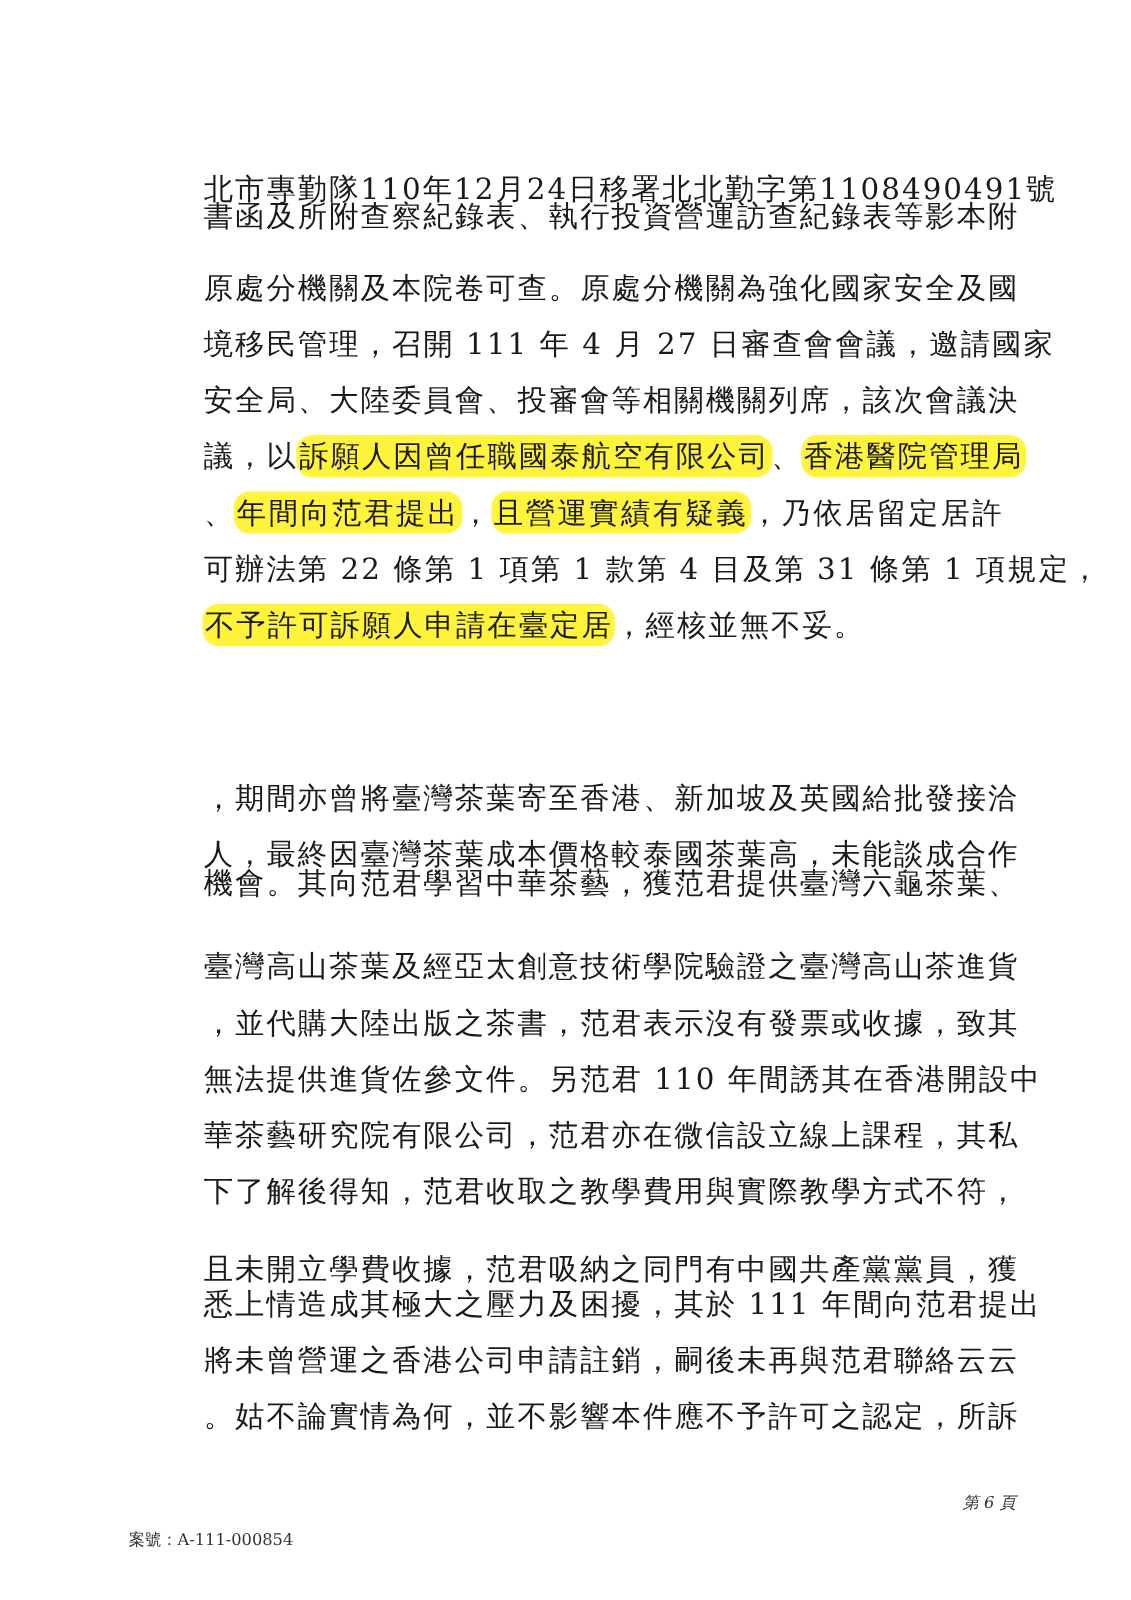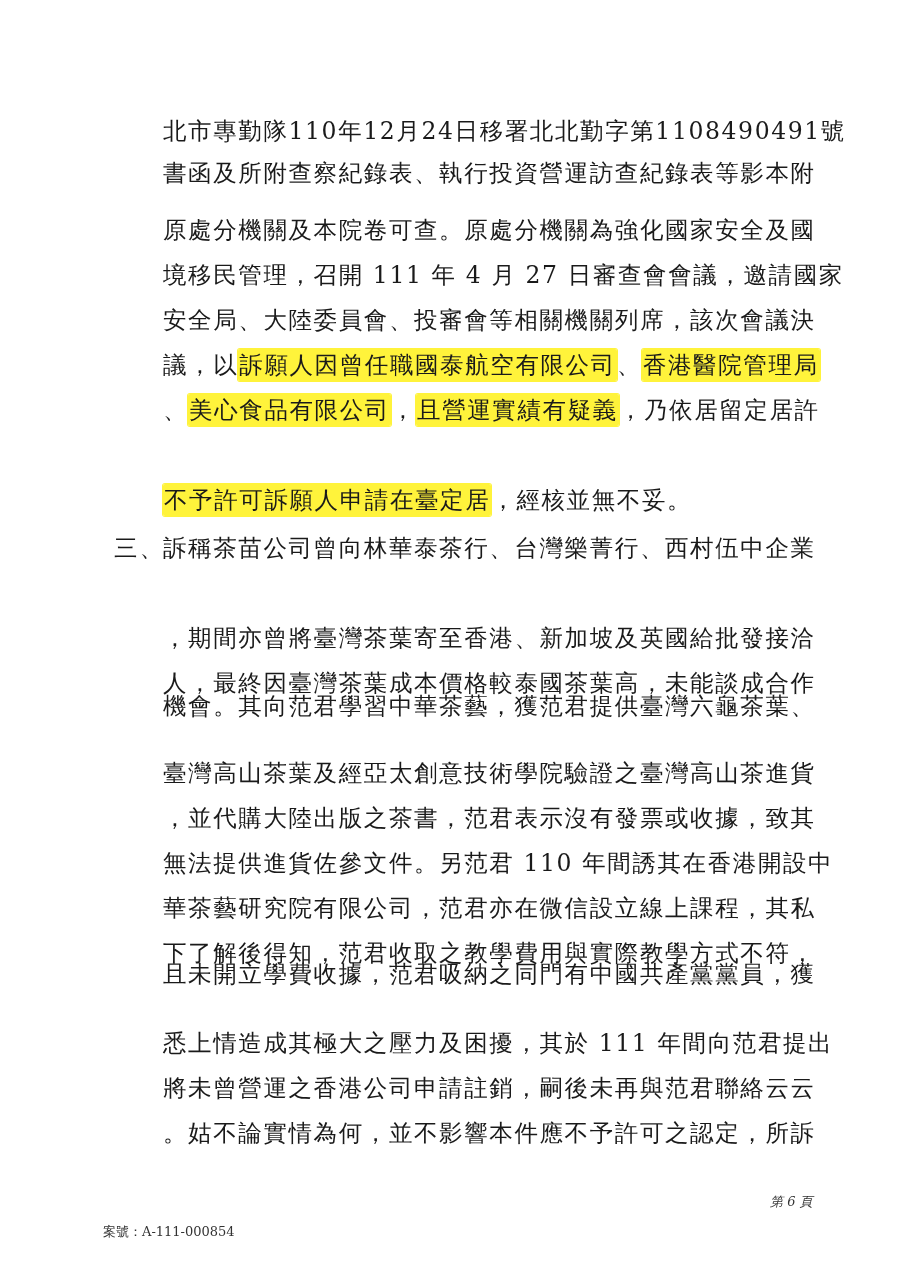--- a/index.html
+++ b/index.html
@@ -22,75 +22,75 @@
     white-space: nowrap;
     letter-spacing: 1.6px;
     text-align: justify;
     text-align-last: justify;
   }
   .line.last { text-align-last: left; }
   .line.lead { left: 114px; width: 689px; }
   .lead .num { display: inline-block; width: 49px; letter-spacing: 0; text-align: left; }
   .hl {
     background: #fff33b;
-    border-radius: 2px;
+    border-radius: 12px;
     padding: 2px 1px;
     box-shadow: 0 0 0 1px #fff33b;
   }
   .footer {
     position: absolute;
     top: 1183px;
     font-size: 13px;
     color: #333;
     white-space: nowrap;
   }
   .footer.left { left: 103px; margin-top: 40px; }
   .footer.right { left: 770px; top: 1193px; font-style: italic; }
 </style>
 </head>
 <body>
 
 <div class="page">
 
-  <div class="line" style="top:114px">
+  <div class="line" style="top:134px">
     <span>北市專勤隊110年12月24日移署北北勤字第1108490491號</span>
   </div>
   <div class="line" style="top:156px">
     <span>書函及所附查察紀錄表、執行投資營運訪查紀錄表等影本附</span>
   </div>
   <div class="line" style="top:213px">
     <span>原處分機關及本院卷可查。原處分機關為強化國家安全及國</span>
   </div>
   <div class="line" style="top:258px">
     <span>境移民管理，召開 111 年 4 月 27 日審查會會議，邀請國家</span>
   </div>
   <div class="line" style="top:303px">
     <span>安全局、大陸委員會、投審會等相關機關列席，該次會議決</span>
   </div>
   <div class="line" style="top:348px">
     <span>議，以</span><span class="hl">訴願人因曾任職國泰航空有限公司</span><span>、</span><span class="hl">香港醫院管理局</span>
   </div>
   <div class="line" style="top:393px">
-    <span>、</span><span class="hl">美心食品有限公司</span><span>，</span><span class="hl">且營運實績有疑義</span><span>，乃依居留定居許</span>
+    <span>、</span><span class="hl">年間向范君提出</span><span>，</span><span class="hl">且營運實績有疑義</span><span>，乃依居留定居許</span>
+  </div>
+  <div class="line" style="top:438px">
+    <span>可辦法第 22 條第 1 項第 1 款第 4 目及第 31 條第 1 項規定，</span>
   </div>
   <div class="line last" style="top:483px">
     <span class="hl">不予許可訴願人申請在臺定居</span><span>，經核並無不妥。</span>
   </div>
 
-  <div class="line lead" style="top:531px">
-    <span class="num">三、</span><span>訴稱茶苗公司曾向林華泰茶行、台灣樂菁行、西村伍中企業</span>
-  </div>
   <div class="line" style="top:621px"><span>，期間亦曾將臺灣茶葉寄至香港、新加坡及英國給批發接洽</span></div>
   <div class="line" style="top:666px"><span>人，最終因臺灣茶葉成本價格較泰國茶葉高，未能談成合作</span></div>
   <div class="line" style="top:689px"><span>機會。其向范君學習中華茶藝，獲范君提供臺灣六龜茶葉、</span></div>
   <div class="line" style="top:756px"><span>臺灣高山茶葉及經亞太創意技術學院驗證之臺灣高山茶進貨</span></div>
   <div class="line" style="top:801px"><span>，並代購大陸出版之茶書，范君表示沒有發票或收據，致其</span></div>
   <div class="line" style="top:846px"><span>無法提供進貨佐參文件。另范君 110 年間誘其在香港開設中</span></div>
   <div class="line" style="top:891px"><span>華茶藝研究院有限公司，范君亦在微信設立線上課程，其私</span></div>
   <div class="line" style="top:936px"><span>下了解後得知，范君收取之教學費用與實際教學方式不符，</span></div>
-  <div class="line" style="top:957px"><span>且未開立學費收據，范君吸納之同門有中國共產黨黨員，獲</span></div>
+  <div class="line" style="top:998px"><span>且未開立學費收據，范君吸納之同門有中國共產黨黨員，獲</span></div>
   <div class="line" style="top:1026px"><span>悉上情造成其極大之壓力及困擾，其於 111 年間向范君提出</span></div>
   <div class="line" style="top:1071px"><span>將未曾營運之香港公司申請註銷，嗣後未再與范君聯絡云云</span></div>
   <div class="line" style="top:1116px"><span>。姑不論實情為何，並不影響本件應不予許可之認定，所訴</span></div>
 
   <div class="footer left">案號：A-111-000854</div>
   <div class="footer right">第 6 頁</div>
 </div>
 
 </body></html>

